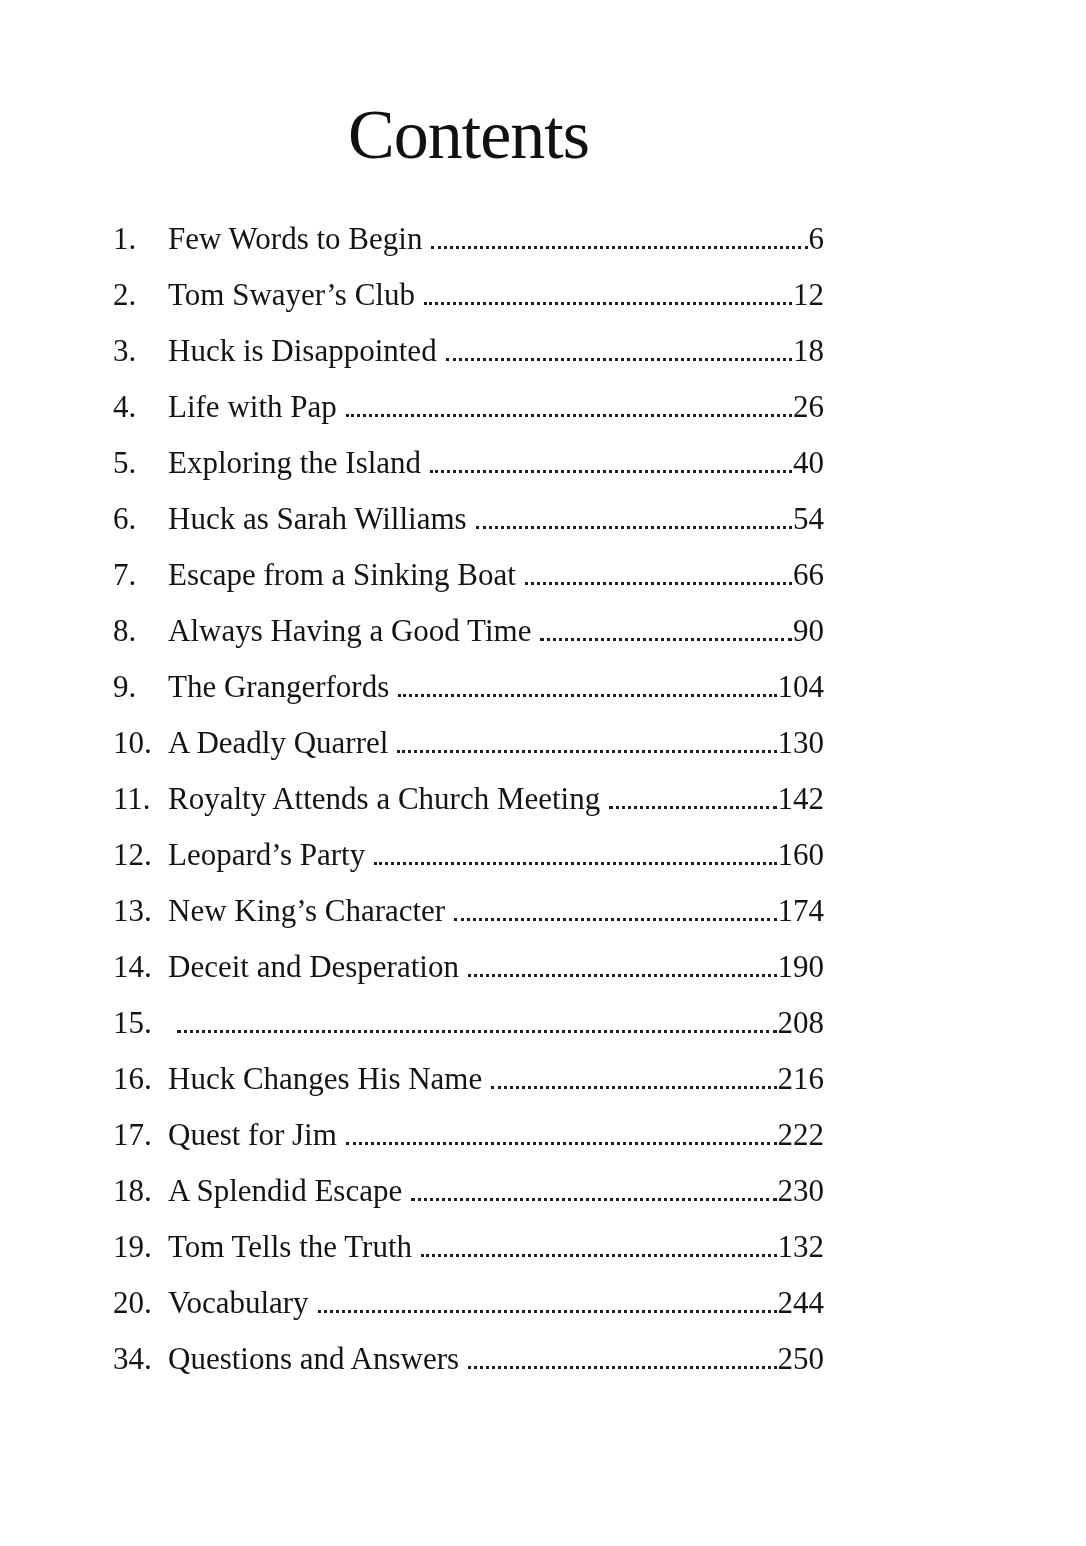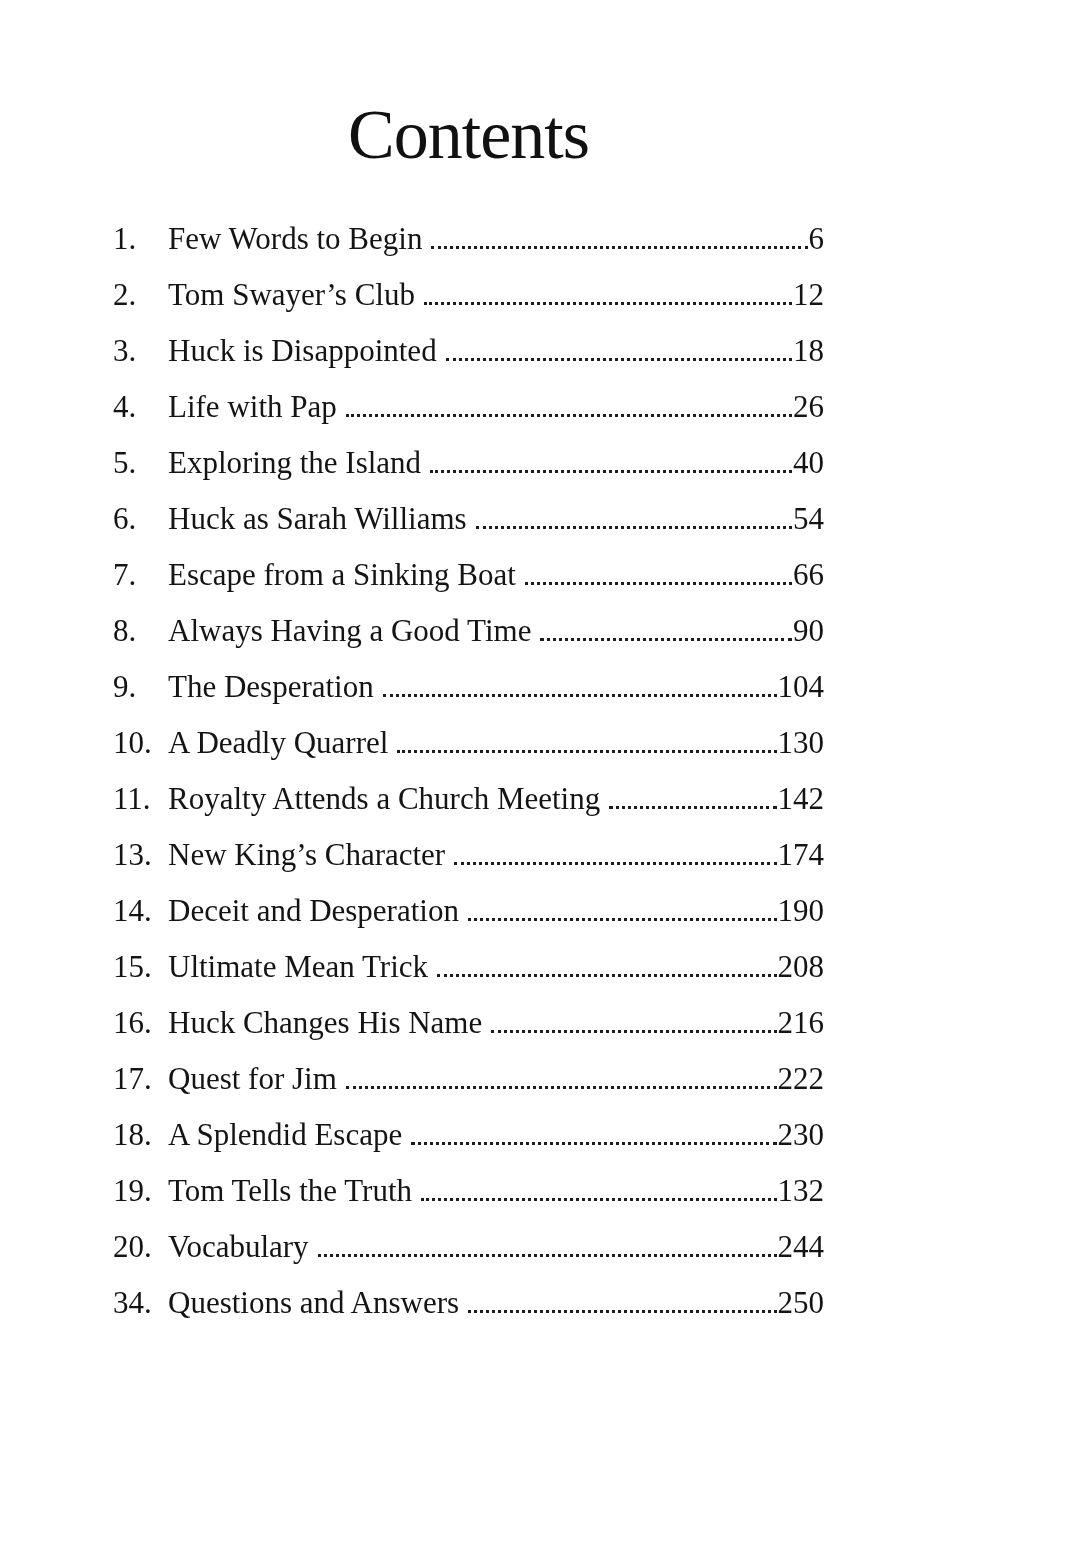--- a/index.html
+++ b/index.html
@@ -116,57 +116,62 @@
 
   <div class="row">
     <span class="num">8.</span>
     <span class="entry-title">Always Having a Good Time</span>
     <span class="dots"></span>
     <span class="pagenum">90</span>
   </div>
 
   <div class="row">
     <span class="num">9.</span>
-    <span class="entry-title">The Desperation</span>
+    <span class="entry-title">The Grangerfords</span>
     <span class="dots"></span>
     <span class="pagenum">104</span>
   </div>
 
   <div class="row">
     <span class="num">10.</span>
     <span class="entry-title">A Deadly Quarrel</span>
     <span class="dots"></span>
     <span class="pagenum">130</span>
   </div>
 
   <div class="row">
     <span class="num">11.</span>
     <span class="entry-title">Royalty Attends a Church Meeting</span>
     <span class="dots"></span>
     <span class="pagenum">142</span>
   </div>
 
+  <div class="row">
+    <span class="num">12.</span>
+    <span class="entry-title">Leopard’s Party</span>
+    <span class="dots"></span>
+    <span class="pagenum">160</span>
+  </div>
 
   <div class="row">
     <span class="num">13.</span>
     <span class="entry-title">New King’s Character</span>
     <span class="dots"></span>
     <span class="pagenum">174</span>
   </div>
 
   <div class="row">
     <span class="num">14.</span>
     <span class="entry-title">Deceit and Desperation</span>
     <span class="dots"></span>
     <span class="pagenum">190</span>
   </div>
 
   <div class="row">
     <span class="num">15.</span>
-    <span class="entry-title">Ultimate Mean Trick</span>
     <span class="dots"></span>
     <span class="pagenum">208</span>
   </div>
 
   <div class="row">
     <span class="num">16.</span>
     <span class="entry-title">Huck Changes His Name</span>
     <span class="dots"></span>
     <span class="pagenum">216</span>
   </div>

